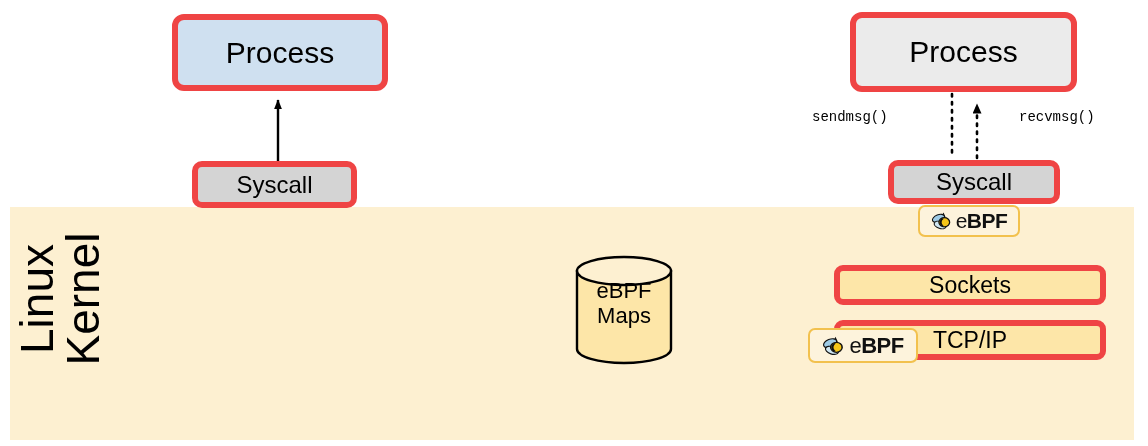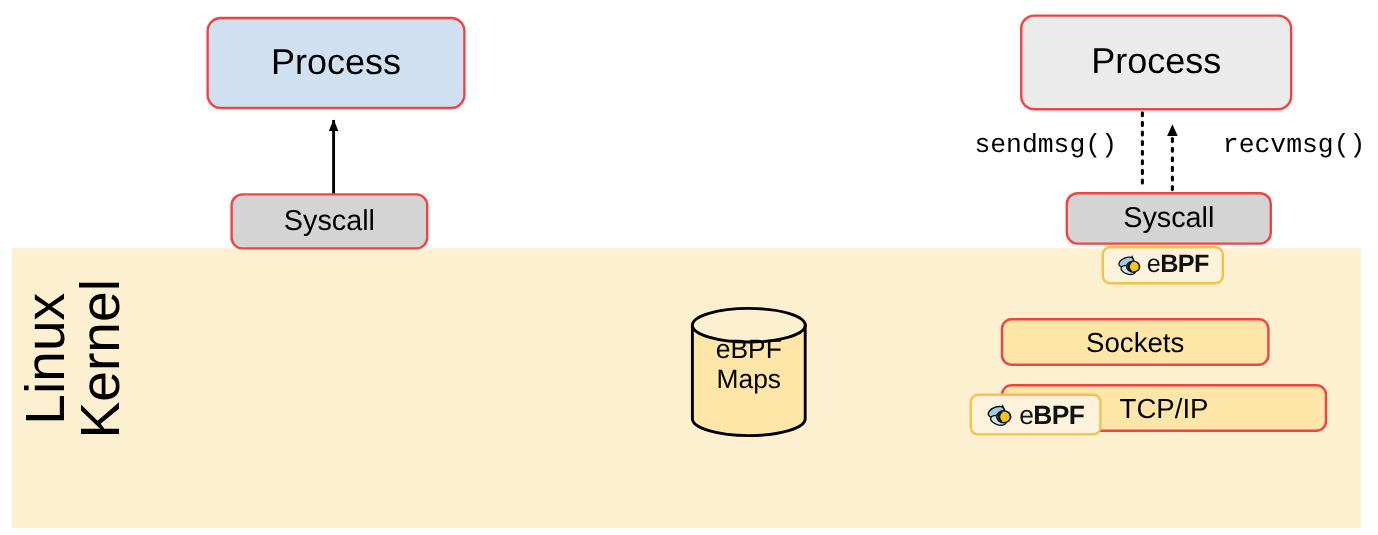--- a/index.html
+++ b/index.html
@@ -20,21 +20,21 @@
     left: 0; top: 0;
     width: 1148px;
     height: 446px;
   }
   .box {
     position: absolute;
     box-sizing: border-box;
     display: flex;
     align-items: center;
     justify-content: center;
-    border: 2px solid #ef4444;
+    border: 6px solid #ef4444;
     border-radius: 10px;
     color: #000000;
     font-family: "Liberation Sans", sans-serif;
     white-space: nowrap;
     z-index: 5;
   }
   .box-process-left {
     left: 172px; top: 14px; width: 216px; height: 77px;
     background: #cfe0f0;
     font-size: 30px;
@@ -54,21 +54,21 @@
   .box-syscall-right {
     left: 888px; top: 160px; width: 172px; height: 44px;
     background: #d4d4d4;
     font-size: 24px;
   }
   .box-stack {
     background: #fde6a8;
     font-size: 23px;
     border-radius: 9px;
   }
-  .box-sockets { left: 834px; top: 265px; width: 224px; height: 40px; }
+  .box-sockets { left: 834px; top: 265px; width: 272px; height: 40px; }
   .box-tcpip   { left: 834px; top: 320px; width: 272px; height: 40px; }
   .box-netdev  { left: 834px; top: 375px; width: 272px; height: 40px; }
 
   .kernel-band {
     position: absolute;
     left: 10px; top: 207px;
     width: 1124px; height: 233px;
     background: #fdf0d1;
     z-index: 1;
   }
@@ -135,21 +135,21 @@
   }
   .badge-syscall .wordmark { font-size: 21px; }
   .badge-tcpip {
     left: 808px; top: 328px; width: 110px; height: 35px;
   }
   .badge-tcpip .wordmark { font-size: 22px; }
 
   .call-label {
     position: absolute;
     font-family: "Liberation Mono", monospace;
-    font-size: 22px;
+    font-size: 14px;
     color: #000000;
     white-space: nowrap;
     z-index: 6;
   }
   .label-sendmsg { left: 812px; top: 109px; }
   .label-recvmsg { left: 991px; top: 109px; margin-left: 28px; }
 </style>
 </head>
 <body>
 

